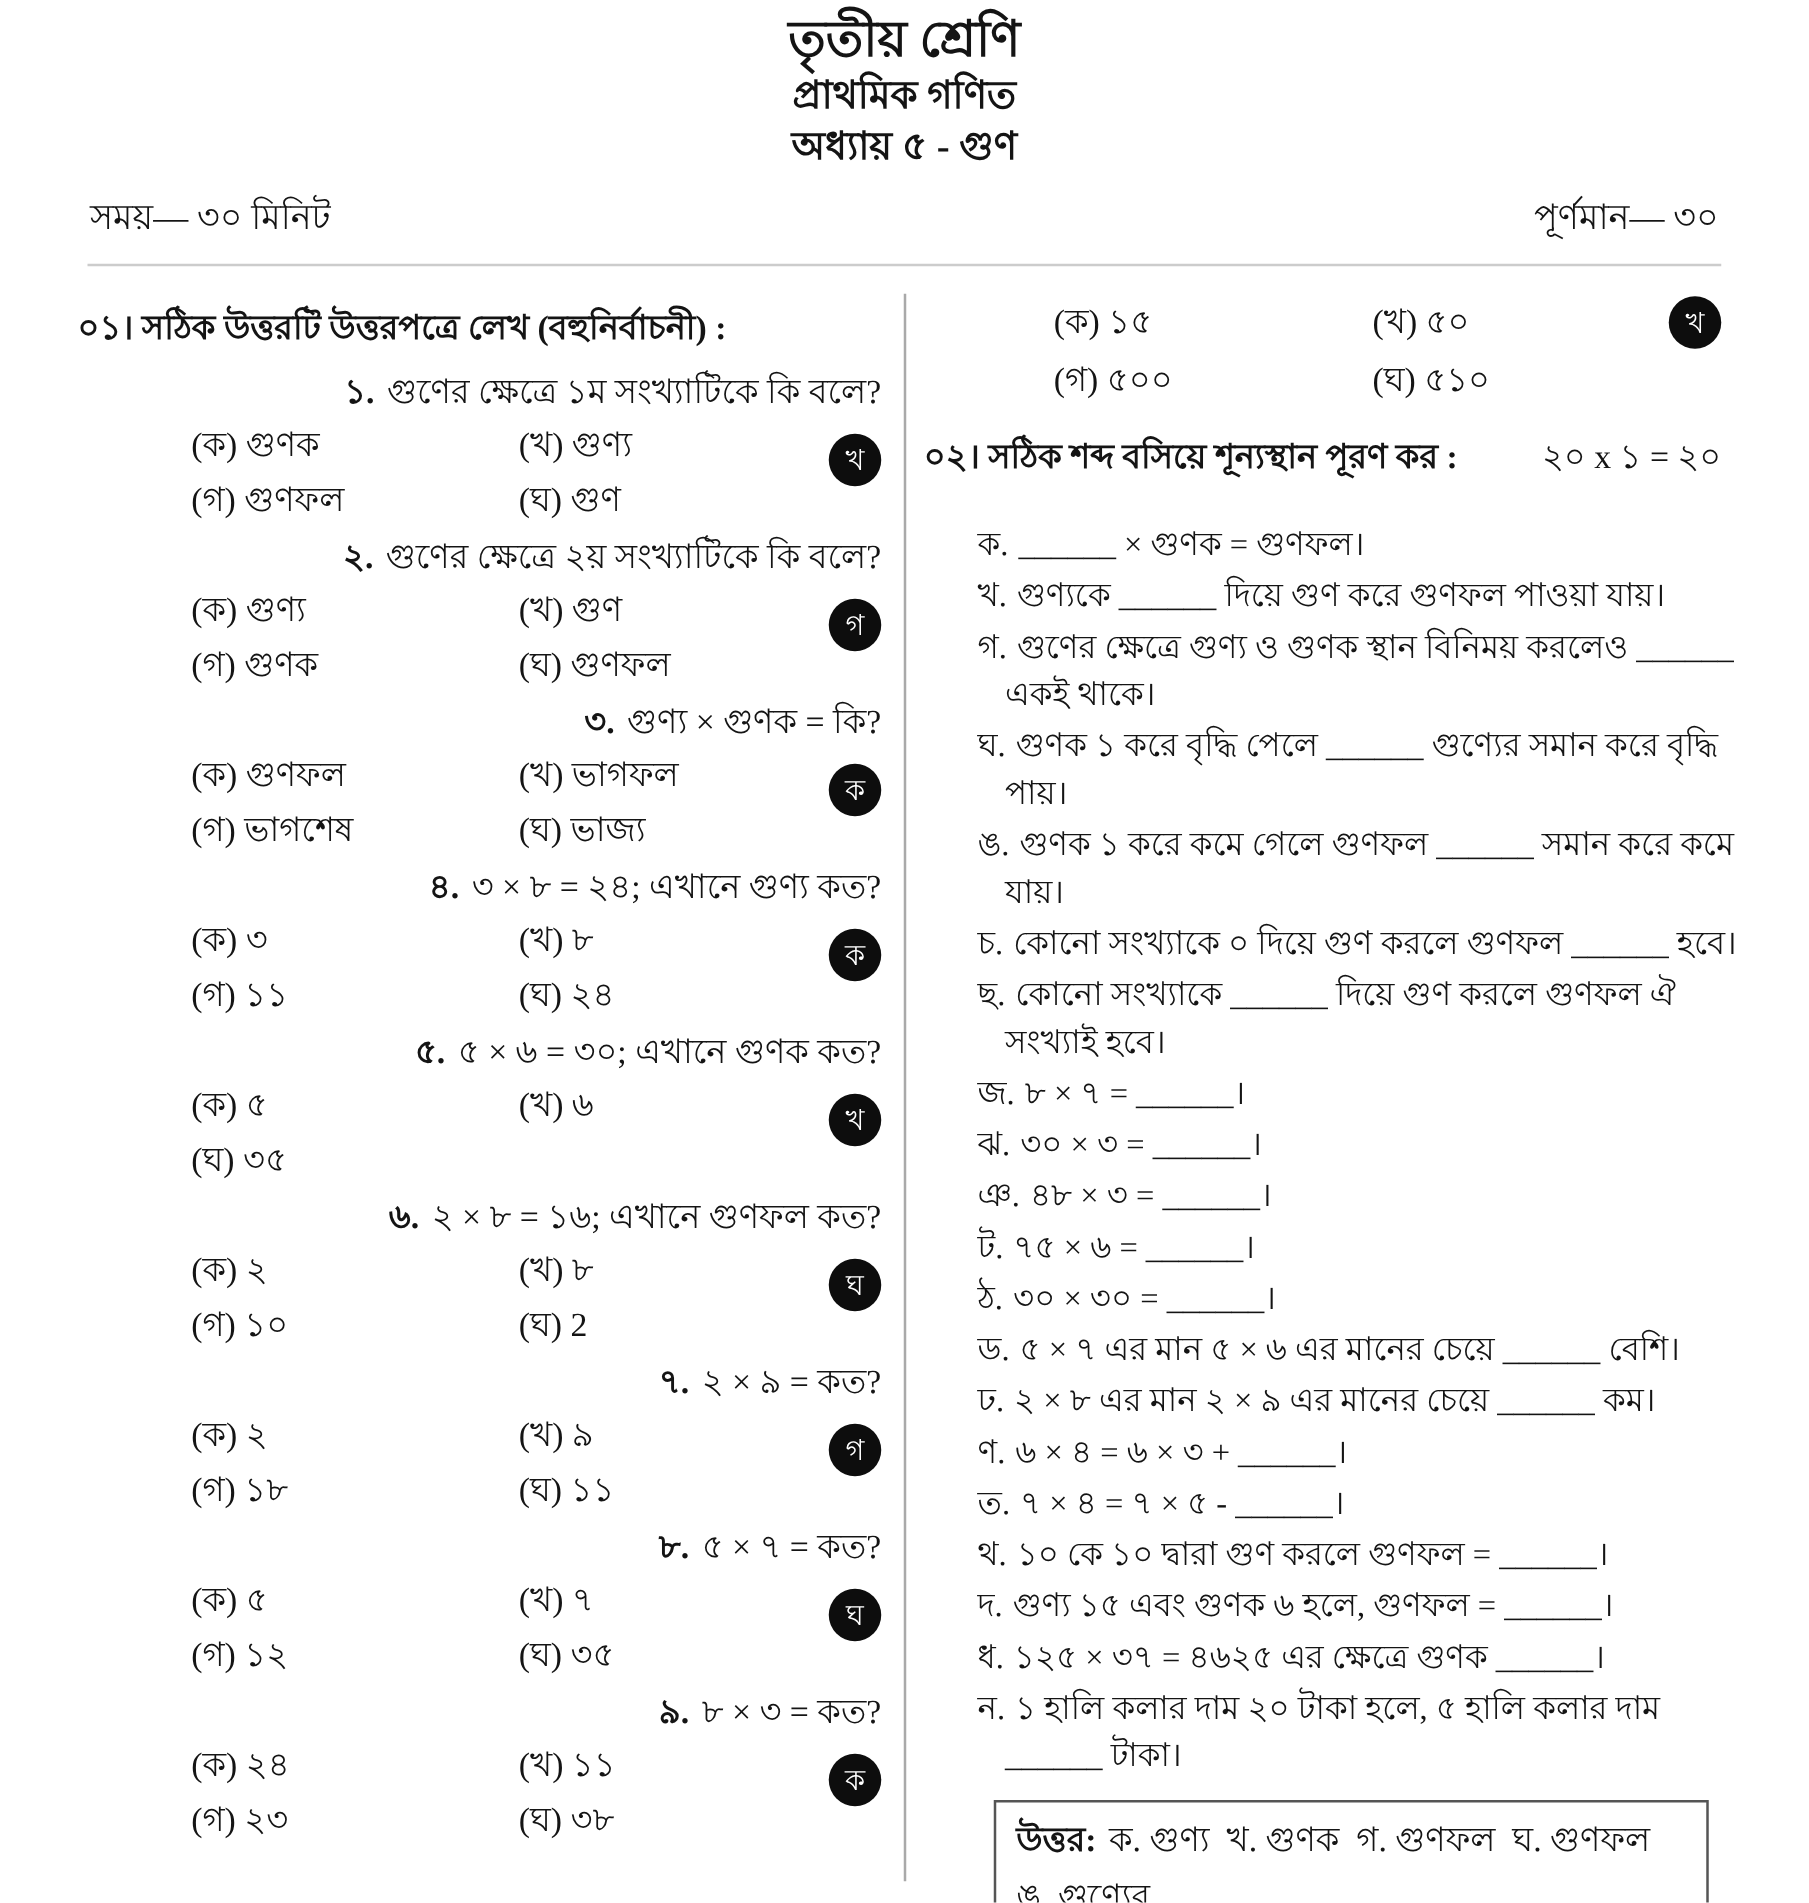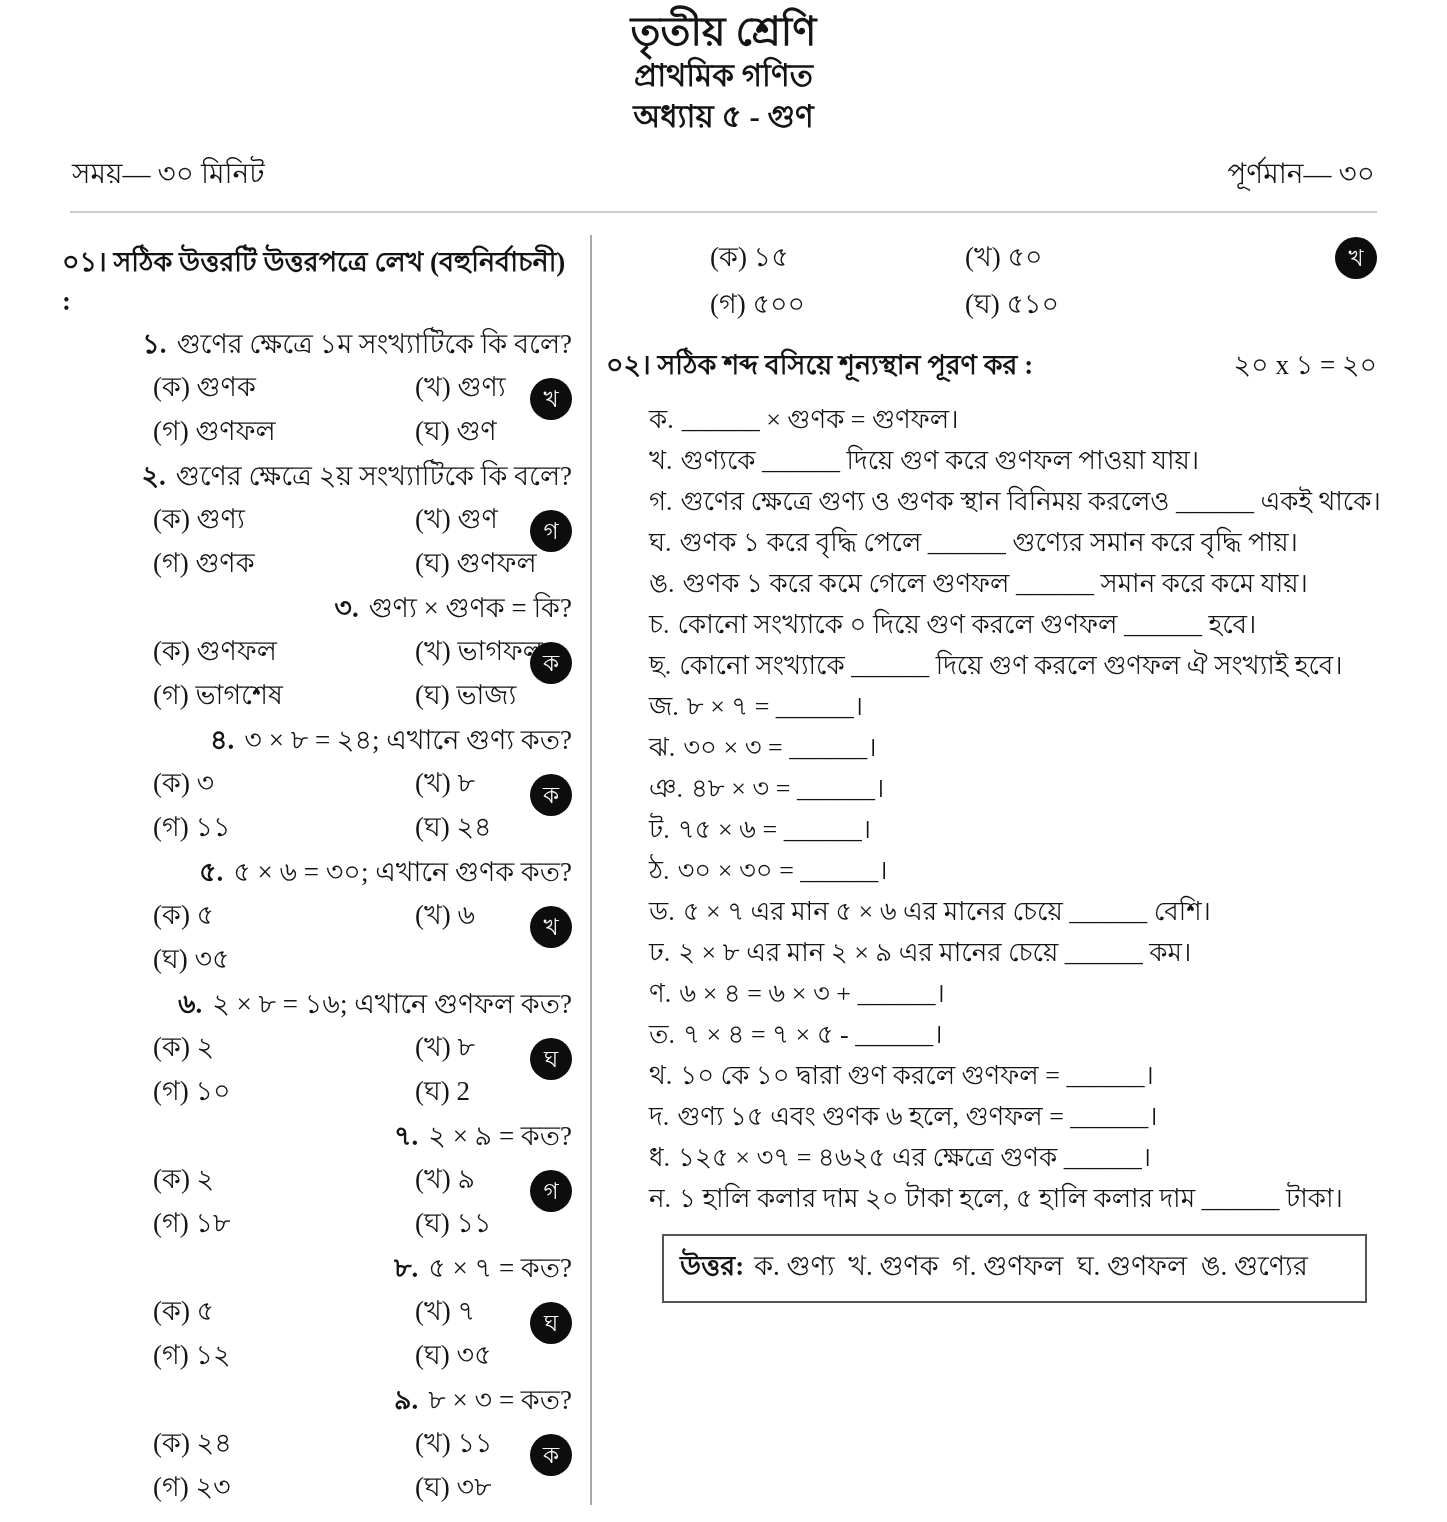--- a/index.html
+++ b/index.html
@@ -18,21 +18,21 @@
   .title-chapter{font-size:31px;font-weight:bold;line-height:42px;}
 
   .meta-row{
     display:flex;justify-content:space-between;align-items:baseline;
     padding:0 72px;margin-top:14px;font-size:28px;
   }
   .rule{border:none;border-top:2px solid #ccc;margin:12px 70px 0 70px;}
 
   
   .columns{display:flex;margin-top:22px;align-items:stretch;height:1270px;}
-  .col-left{width:590px;box-sizing:border-box;padding:0 18px 0 40px;}
+  .col-left{width:723px;box-sizing:border-box;padding:0 18px 0 40px;}
   .divider{width:2px;background:#a9a9a9;}
   .col-right{flex:1;box-sizing:border-box;padding:0 42px 0 0;margin-left:14px;}
 
   
   .sec-head{display:flex;justify-content:space-between;align-items:baseline;font-size:27px;}
   .sec1-head{padding-left:22px;margin-top:6px;}
   .sec2-head{padding-left:0px;padding-right:28px;margin-top:22px;}
   .sec-title{font-weight:bold;}
   .sec-marks{font-weight:normal;}
 
@@ -54,21 +54,21 @@
 
   
   .cont-opts{position:relative;font-size:27px;margin-top:4px;}
   .opt-grid2{
     display:grid;grid-template-columns:255px auto;
     padding-left:104px;row-gap:11px;line-height:36px;
   }
   .cont-opts .badge{top:-2px;right:28px;}
 
   
-  .fills{margin-top:12px;}
+  .fills{margin-top:28px;}
   .fill{font-size:26px;line-height:38px;padding-left:65px;text-indent:-22px;margin-top:3px;}
   .f-label{margin-right:8px;}
 
   
   .ans-box{
     border:2px solid #555;
     margin:16px 38px 0 56px;
     padding:8px 14px 12px 16px;
     font-size:27px;
   }

